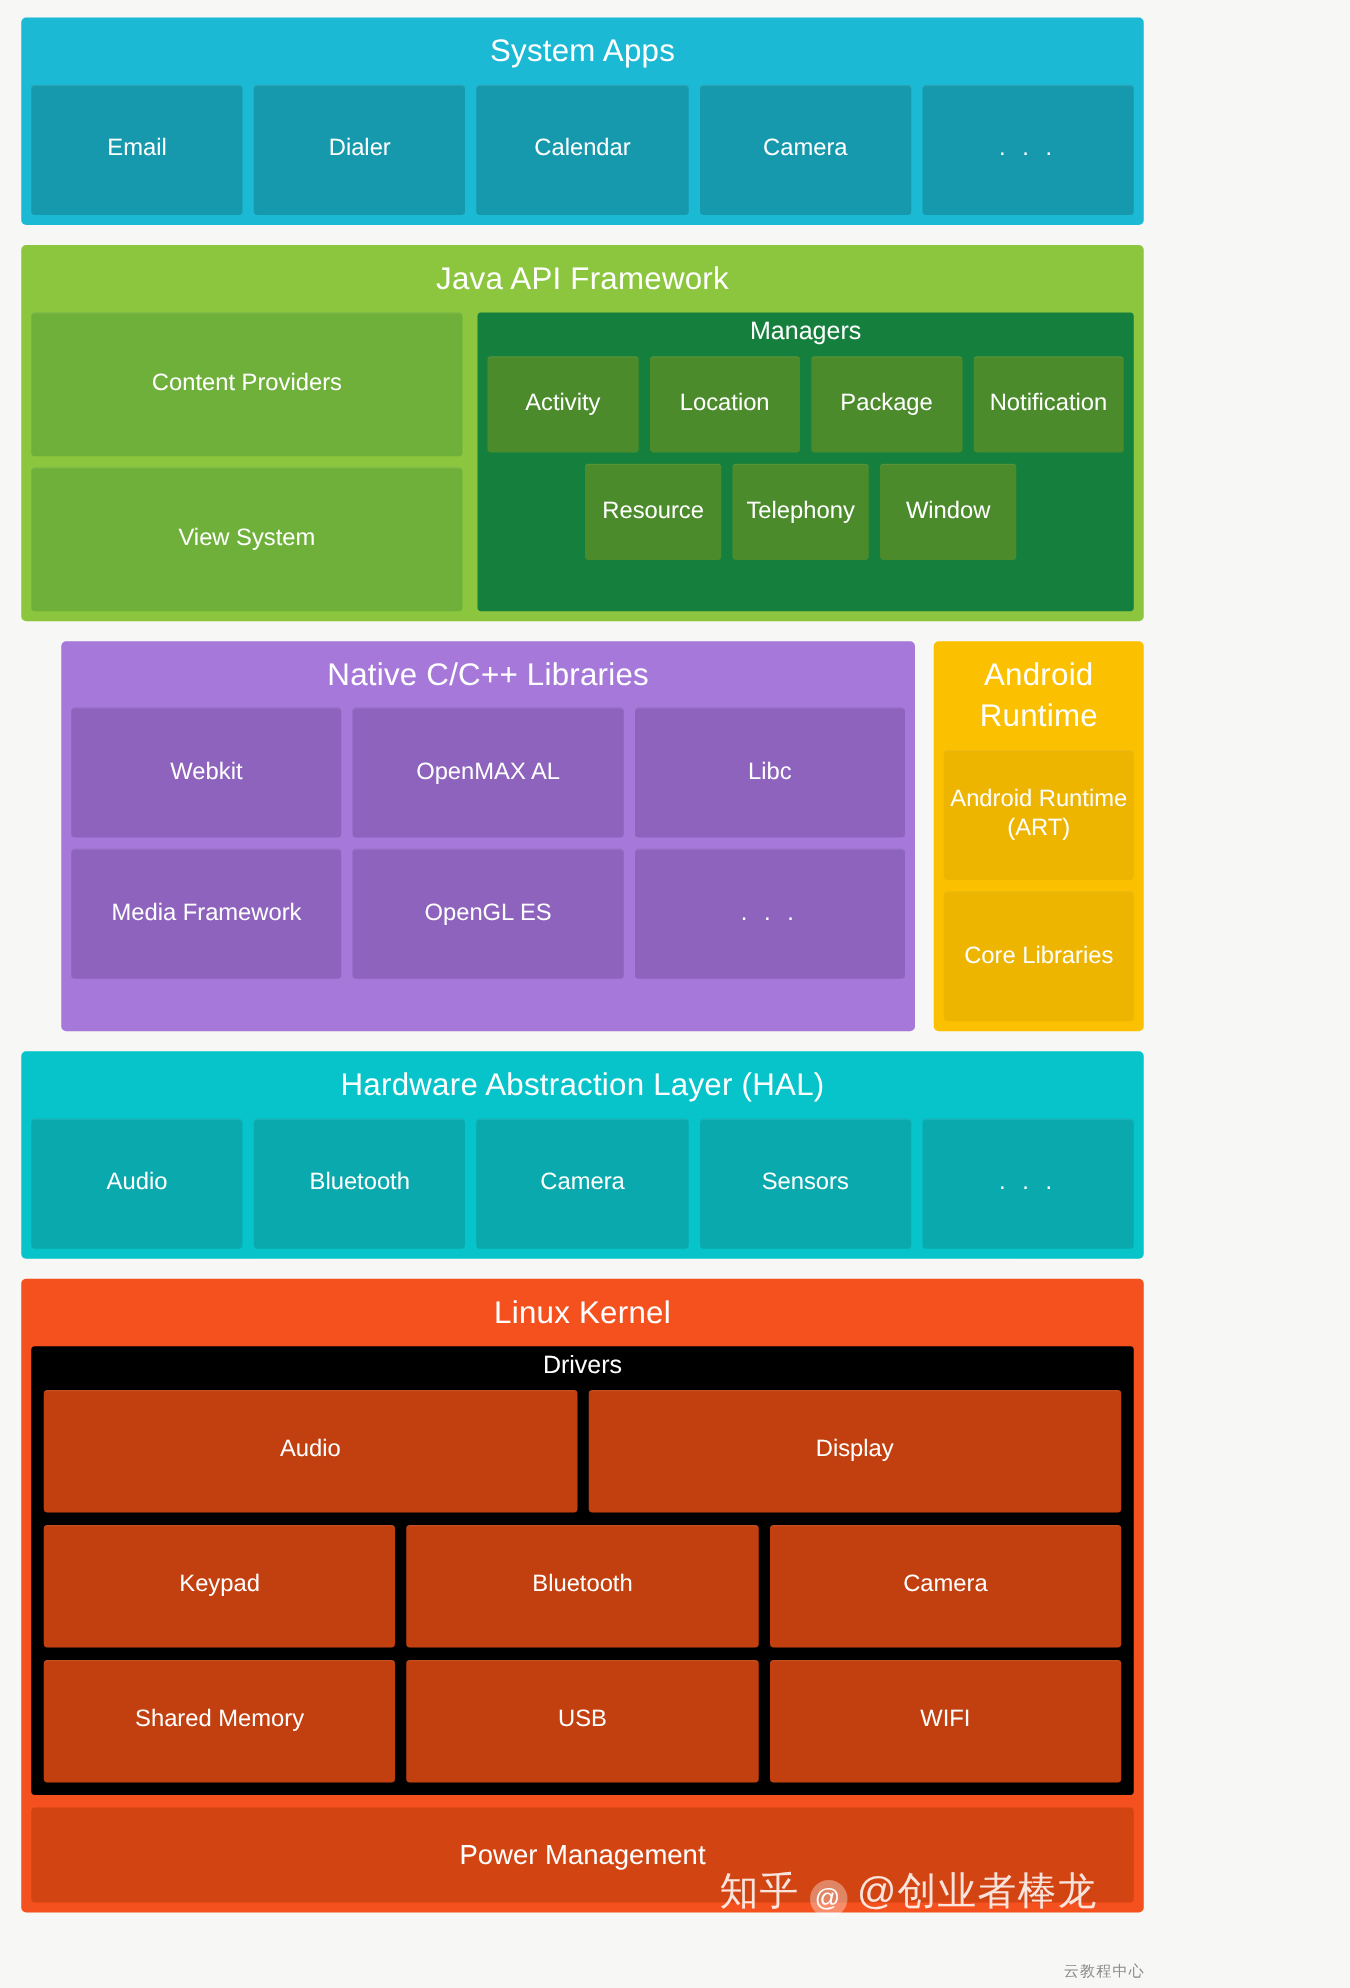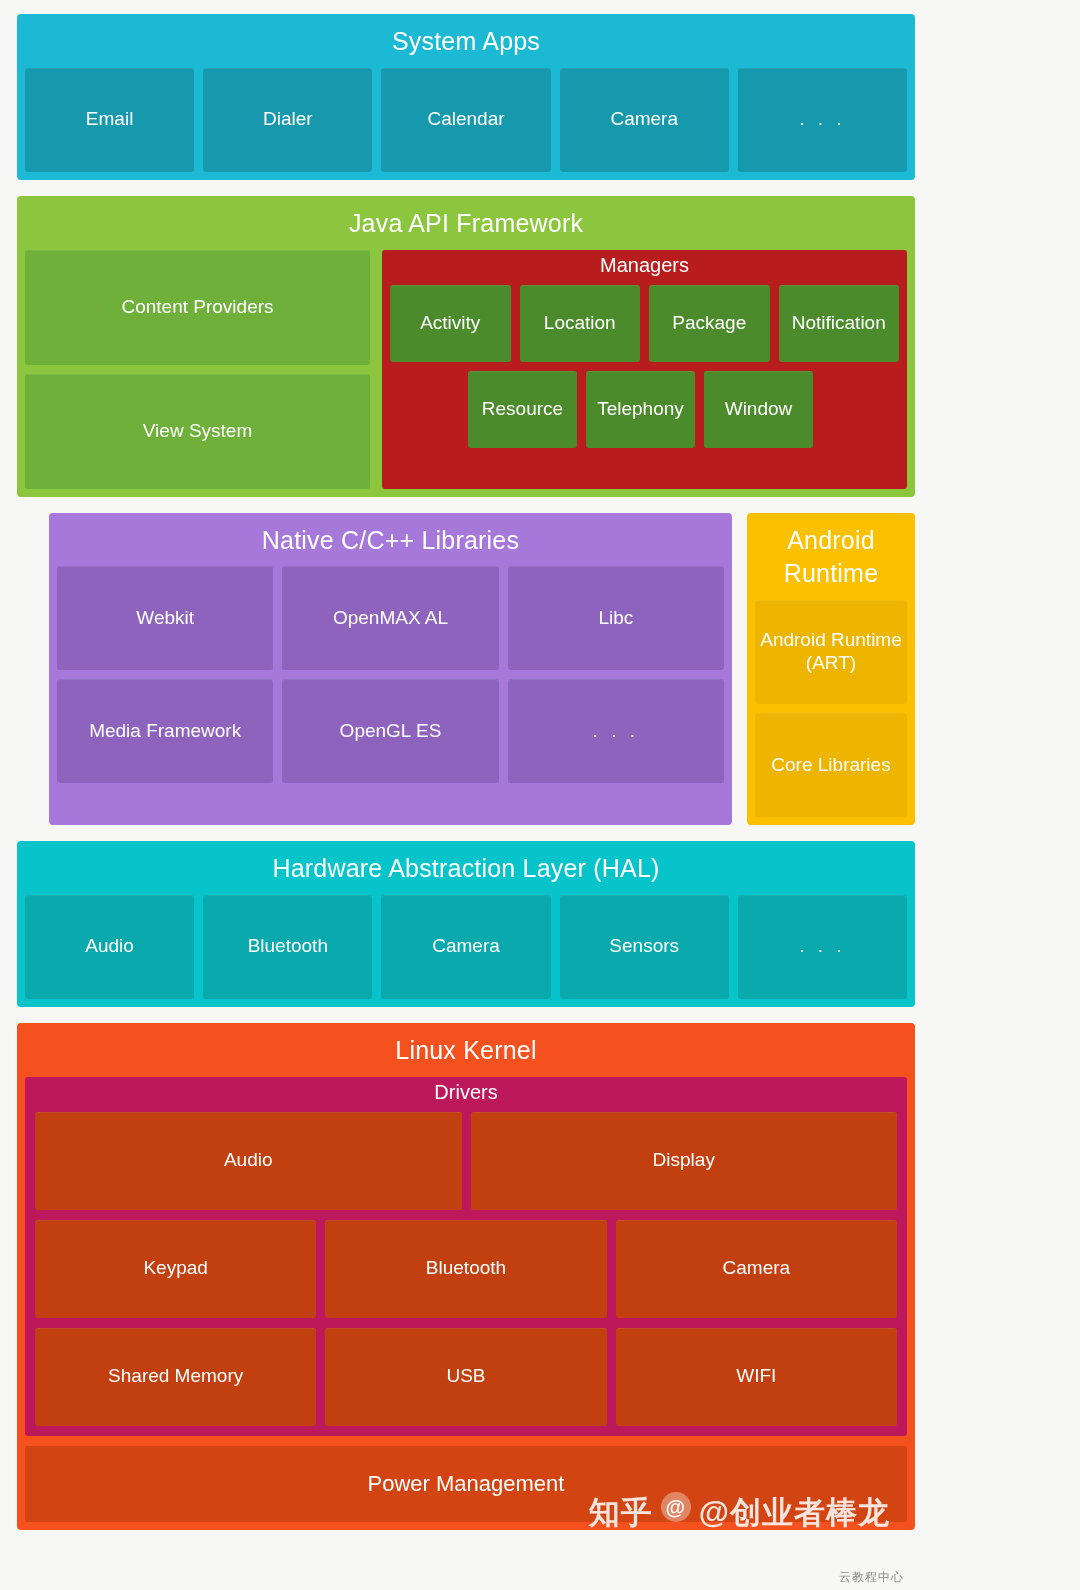--- a/index.html
+++ b/index.html
@@ -67,21 +67,21 @@
   .sys-apps { background: #1cb9d4; }
   .sys-apps .cell { background: #1799ad; height: 104px; }
 
   
   .java-fw { background: #8cc63f; justify-content: space-between; }
   .java-fw-body { display: flex; gap: 12px; }
   .fw-left { display: flex; flex-direction: column; gap: 9px; width: 345px; }
   .fw-left .cell { background: #6fb03b; height: 115px; flex: none; }
   .managers {
     flex: 1;
-    background: #b91c1c;
+    background: #15803d;
     border-radius: 3px;
     padding: 0 8px 8px 8px;
     display: flex;
     flex-direction: column;
   }
   .managers .cell { background: #4b8b2b; height: 77px; }
   .mgr-row2 { margin-top: 9px; padding-left: 78px; padding-right: 86px; }
 
   
   .mid { display: flex; gap: 15px; padding-left: 32px; }
@@ -92,63 +92,63 @@
   .runtime-body { display: flex; flex-direction: column; gap: 9px; }
   .runtime .cell { background: #edb400; height: 104px; flex: none; }
 
   
   .hal { background: #06c4c9; }
   .hal .cell { background: #0aa9ad; height: 104px; }
 
   
   .kernel { background: #f4511e; }
   .drivers {
-    background: #be185d;
+    background: #000000;
     border-radius: 3px;
     padding: 0 10px 10px 10px;
   }
   .drivers .row + .row { margin-top: 10px; }
   .drivers .cell { background: #c2400f; height: 98px; }
   .power {
     margin-top: 10px;
     background: #d24512;
     border-radius: 3px;
     height: 76px;
     display: flex;
     align-items: center;
     justify-content: center;
     color: #fff;
     font-size: 22px;
   }
 
   
   .wm-zhihu {
     position: absolute;
-    right: 42px;
+    right: 54px;
     bottom: 56px;
     display: flex;
-    align-items: flex-start;
+    align-items: flex-end;
     gap: 8px;
     color: rgba(255,255,255,.86);
     font-size: 31px;
-    font-weight: 700;
+    font-weight: 400;
     letter-spacing: 1px;
     pointer-events: none;
   }
   .wm-at {
     display: inline-flex;
     width: 30px; height: 30px;
     border-radius: 50%;
     background: rgba(255,255,255,.35);
     align-items: center; justify-content: center;
     font-size: 20px; color: #fff;
   }
   .wm-foot {
     position: absolute;
-    right: 28px;
+    right: 16px;
     bottom: 4px;
     color: #8a8a8a;
     font-size: 12px;
     letter-spacing: 1px;
   }
 </style>
 </head>
 <body>
 
 <div id="stage">

